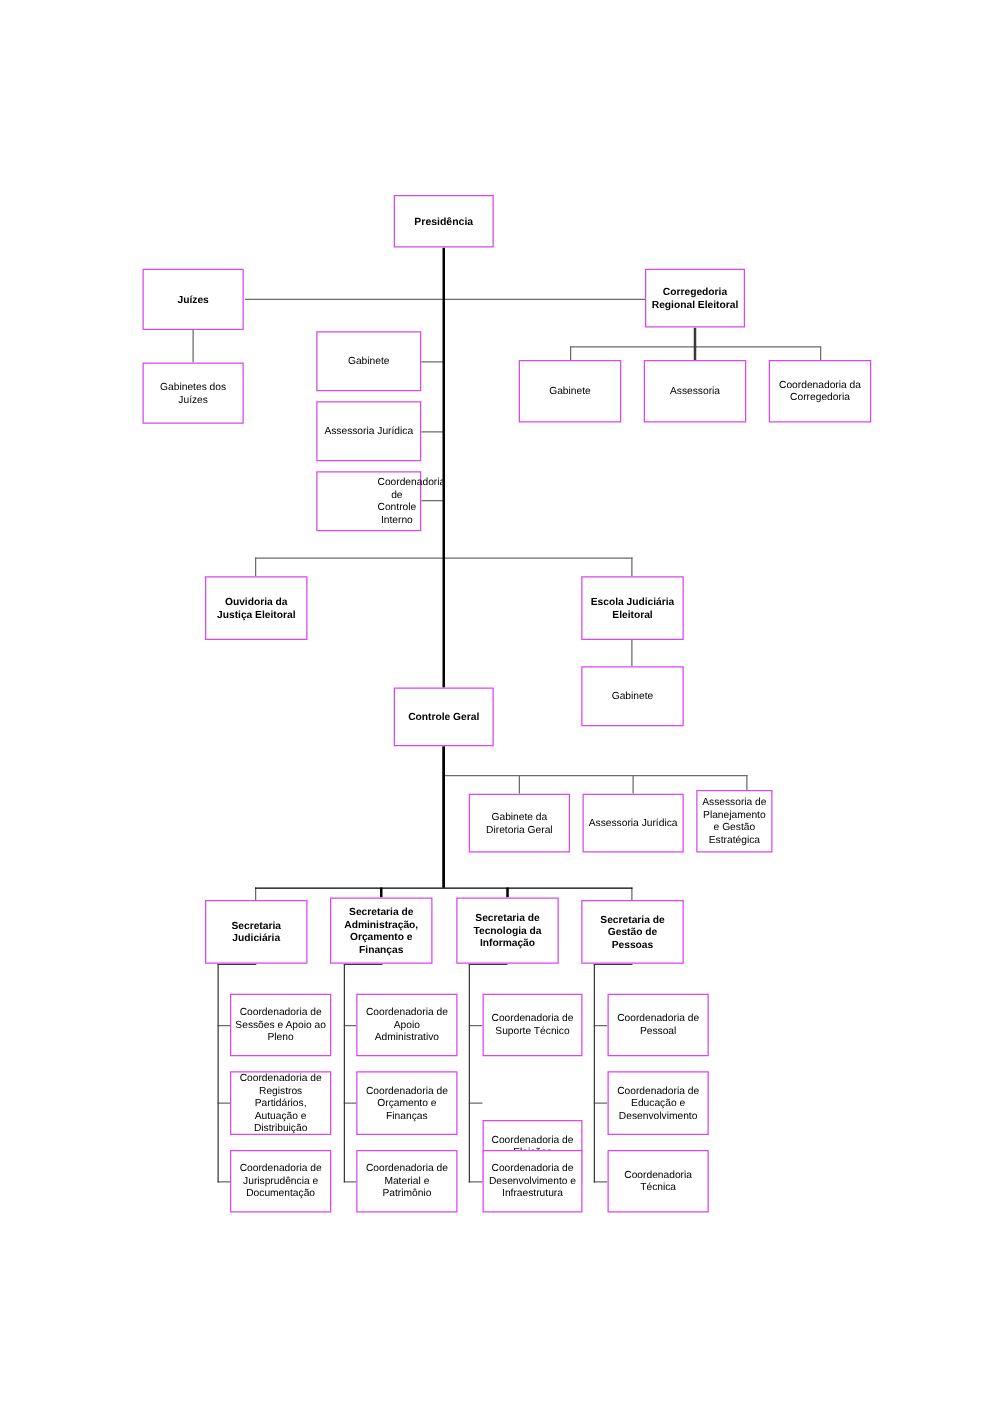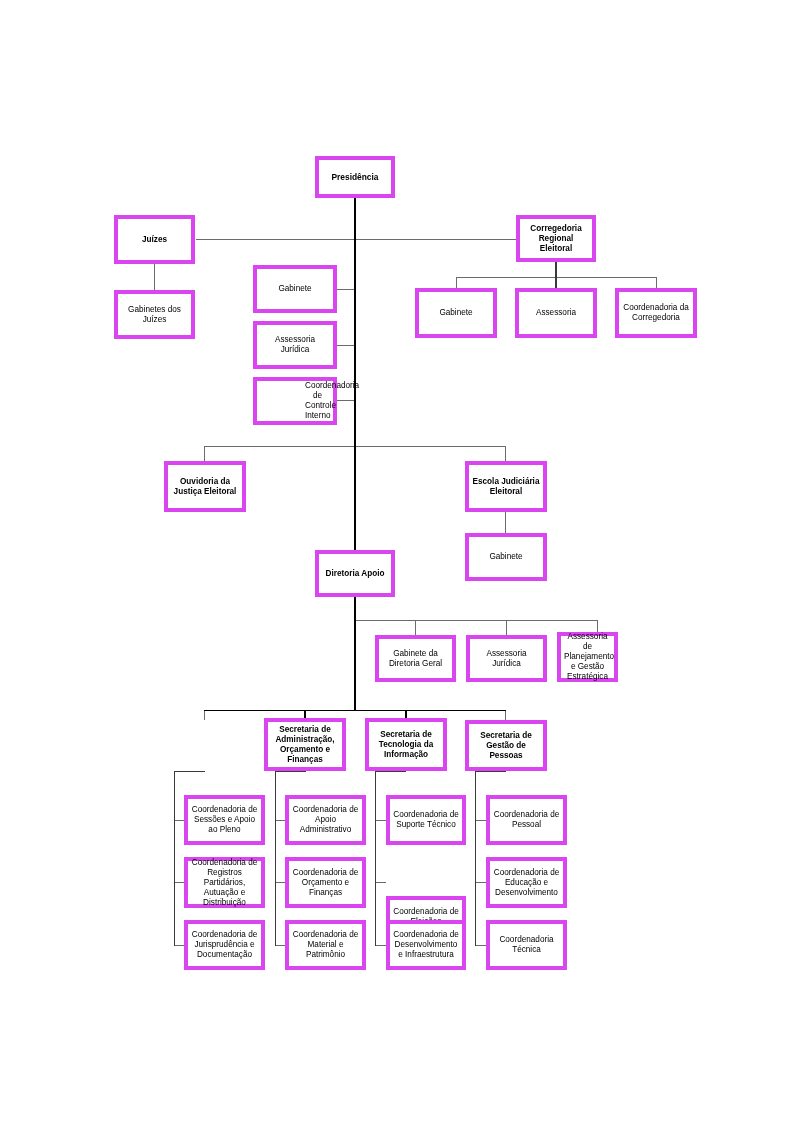--- a/index.html
+++ b/index.html
@@ -14,21 +14,21 @@
   #page {
     position: relative;
     width: 794px;
     height: 1123px;
     background: #ffffff;
     overflow: hidden;
   }
   .node {
     position: absolute;
     box-sizing: border-box;
-    border: 4px solid #d946ef;
+    border: 1px solid #d946ef;
     background: #ffffff;
     display: flex;
     align-items: center;
     justify-content: center;
     text-align: center;
     color: #000000;
     line-height: 1.22;
     padding: 2px 3px;
     z-index: 3;
   }
@@ -163,33 +163,36 @@
 
   <div class="node n-bold" style="left:465px; top:461px; width:82px; height:51px;">
     <span class="lbl">Escola Judiciária Eleitoral</span>
   </div>
 
   <div class="node n-normal" style="left:465px; top:533px; width:82px; height:48px;">
     <span class="lbl">Gabinete</span>
   </div>
 
   <div class="node n-bold" style="left:315px; top:550px; width:80px; height:47px;">
-    <span class="lbl">Diretoria Apoio</span>
+    <span class="lbl">Controle Geral</span>
   </div>
 
   <div class="node n-normal" style="left:375px; top:635px; width:81px; height:47px;">
     <span class="lbl">Gabinete da Diretoria Geral</span>
   </div>
   <div class="node n-normal" style="left:466px; top:635px; width:81px; height:47px;">
     <span class="lbl">Assessoria Jurídica</span>
   </div>
   <div class="node n-normal" style="left:557px; top:632px; width:61px; height:50px;">
     <span class="lbl">Assessoria de Planejamento e Gestão Estratégica</span>
   </div>
 
+  <div class="node n-bold" style="left:164px; top:720px; width:82px; height:51px;">
+    <span class="lbl">Secretaria Judiciária</span>
+  </div>
   <div class="node n-bold" style="left:264px; top:718px; width:82px; height:53px;">
     <span class="lbl">Secretaria de Administração, Orçamento e Finanças</span>
   </div>
   <div class="node n-bold" style="left:365px; top:718px; width:82px; height:53px;">
     <span class="lbl">Secretaria de Tecnologia da Informação</span>
   </div>
   <div class="node n-bold" style="left:465px; top:720px; width:82px; height:51px;">
     <span class="lbl">Secretaria de Gestão de Pessoas</span>
   </div>
 

